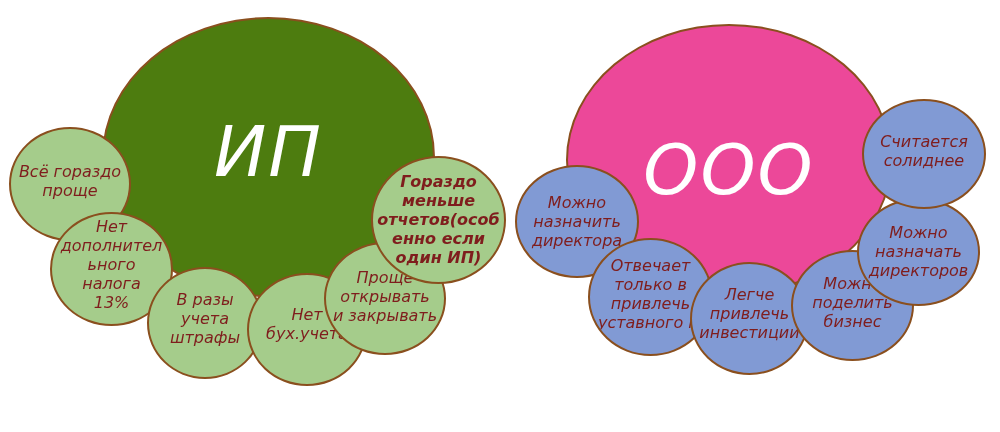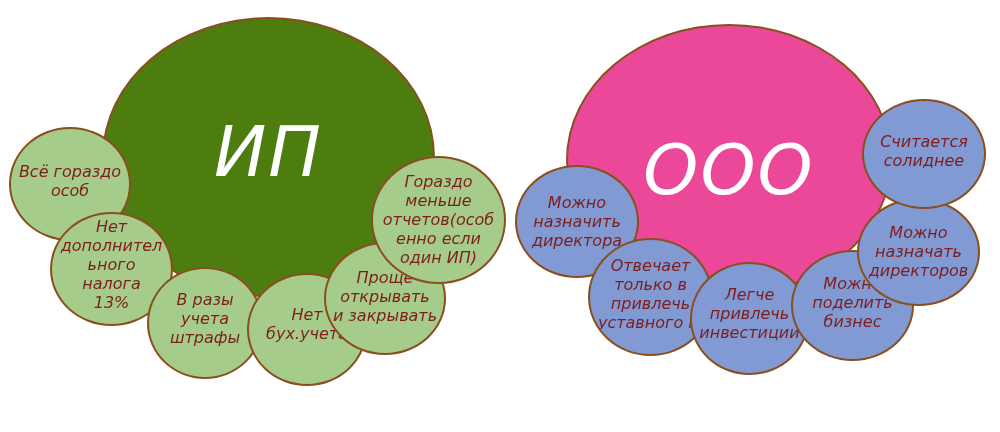--- a/index.html
+++ b/index.html
@@ -35,21 +35,21 @@
 </style>
 </head>
 <body>
 
 <div class="big green-big" style="left:102px; top:17px; width:333px; height:280px;">
   <span class="big-title" style="margin-top:-10px;">ИП</span>
 </div>
 
 <div class="bubble green" style="left:9px; top:127px; width:122px; height:114px;">
   <span style="margin-top:-6px;">Всё гораздо
-особ</span>
+проще</span>
 </div>
 <div class="bubble green" style="left:50px; top:212px; width:123px; height:114px;">
   <span style="margin-top:-10px;">Нет
 дополнител
 ьного налога
 13%</span>
 </div>
 <div class="bubble green" style="left:147px; top:267px; width:116px; height:112px;">
   <span style="margin-top:-10px;">В разы
 учета
@@ -58,21 +58,21 @@
 <div class="bubble green" style="left:247px; top:273px; width:120px; height:113px;">
   <span style="margin-top:-12px;">Нет
 бух.учета</span>
 </div>
 <div class="bubble green" style="left:324px; top:242px; width:122px; height:113px;">
   <span style="margin-top:-4px;">Проще
 открывать
 и закрывать</span>
 </div>
 <div class="bubble green" style="left:371px; top:156px; width:135px; height:128px;">
-  <span style="margin-top:-2px;">Гораздо
+  <span style="margin-top:-2px;font-weight:bold;">Гораздо
 меньше
 отчетов(особ
 енно если
 один ИП)</span>
 </div>
 
 <div class="big blue-big" style="left:566px; top:24px; width:326px; height:272px;">
   <span class="big-title" style="margin-top:20px;">ООО</span>
 </div>
 

